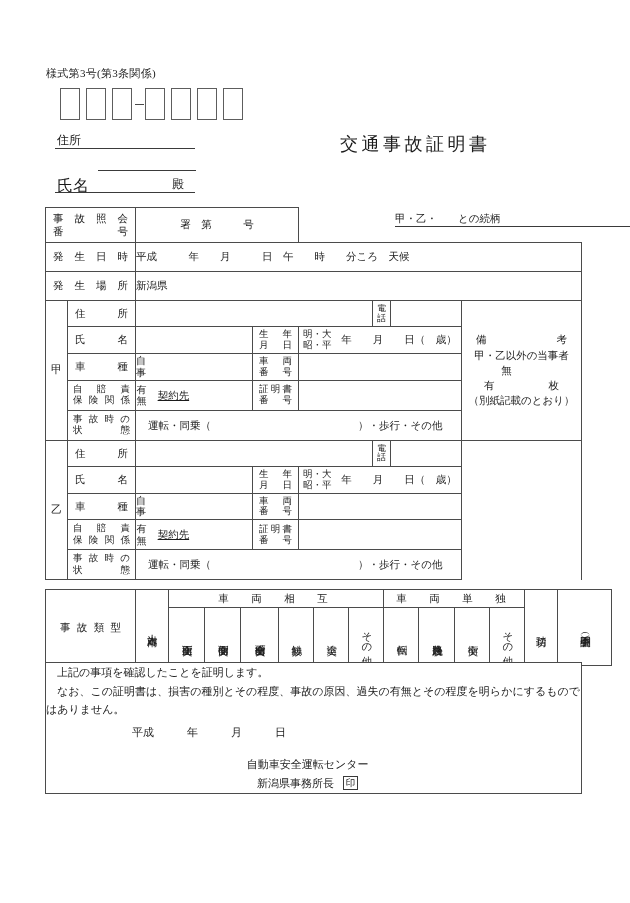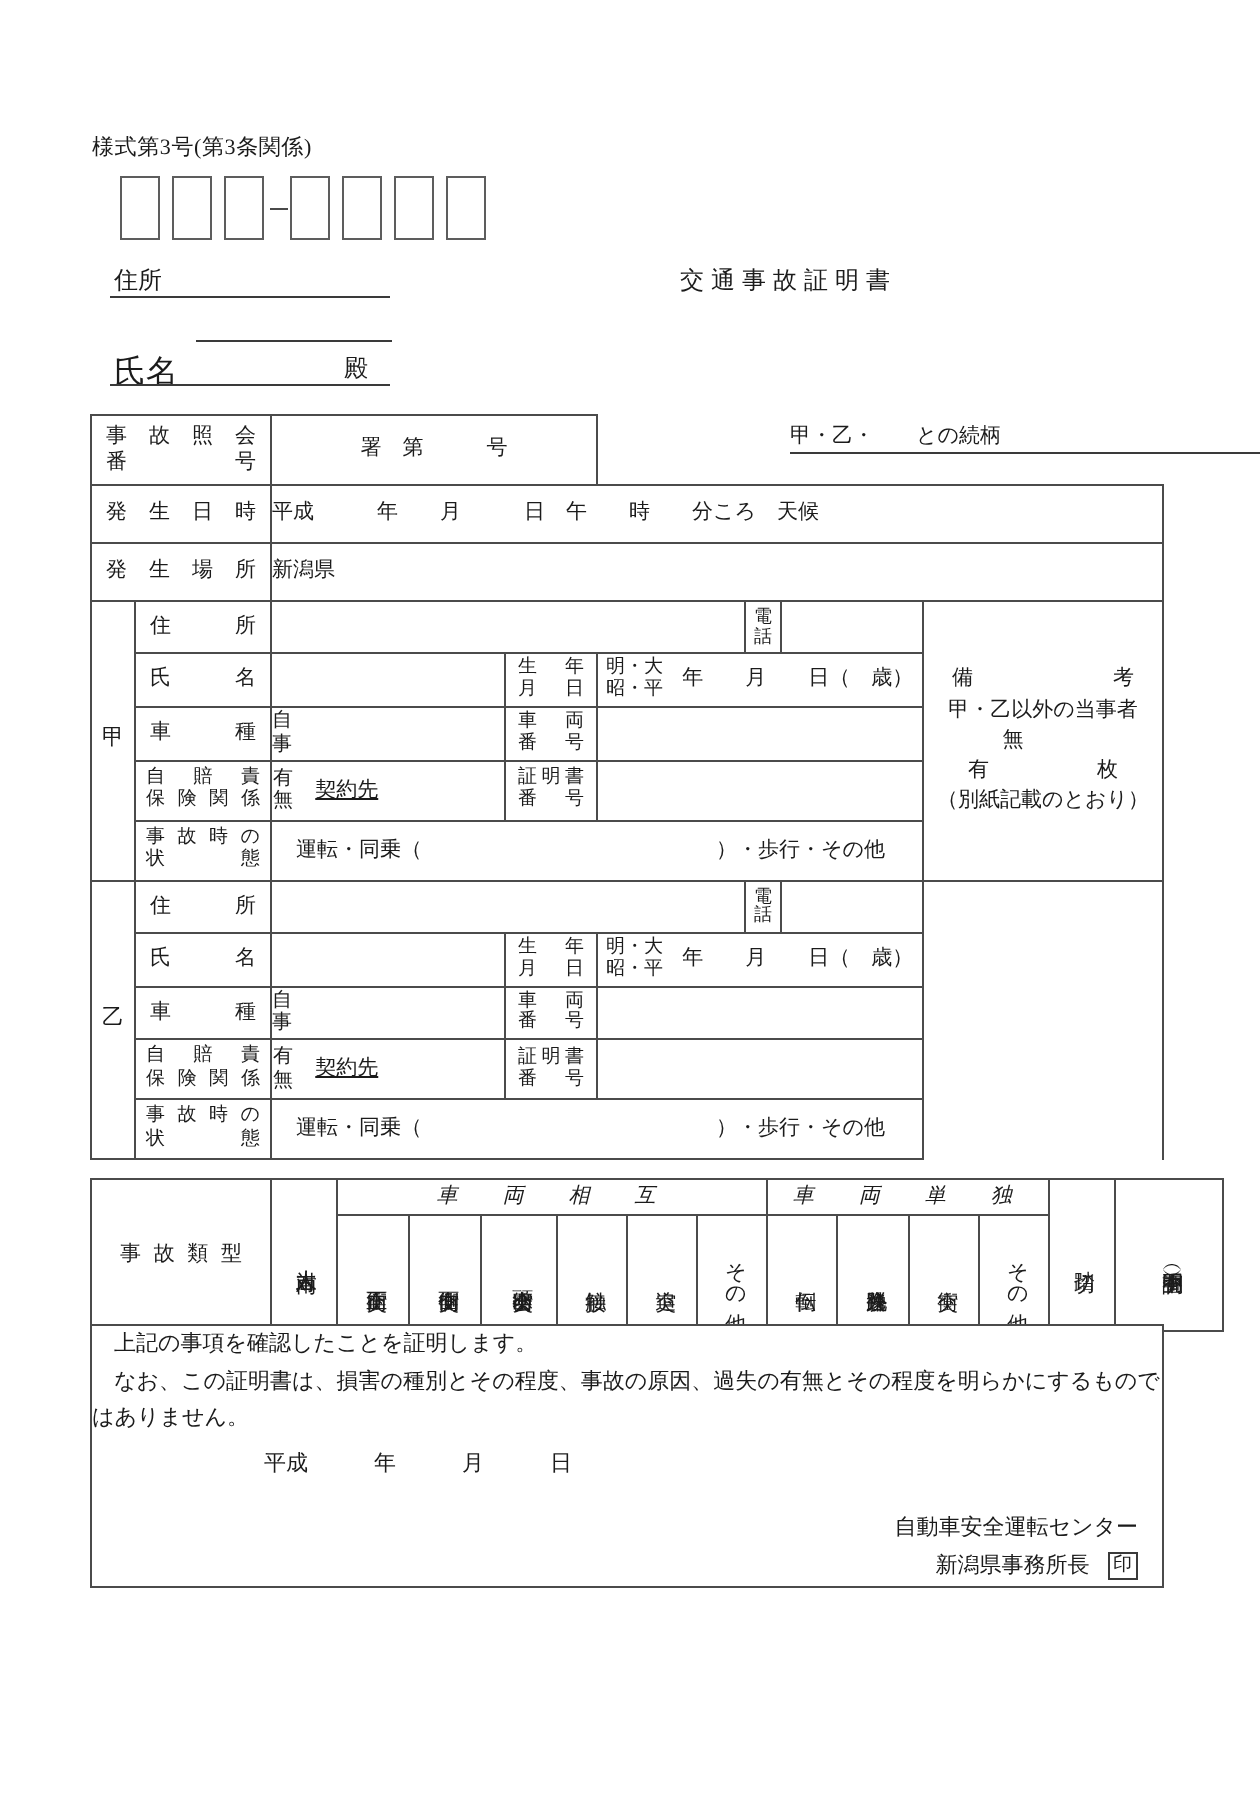--- a/index.html
+++ b/index.html
@@ -81,21 +81,21 @@
   }
   .line-name {
     position: absolute;
     left: 55px; top: 192px;
     width: 140px;
     border-bottom: 1px solid #3a3a3a;
   }
   .doc-title {
     position: absolute;
     left: 340px; top: 132px;
-    font-size: 12px;
+    font-size: 18px;
     letter-spacing: 3.5px;
     white-space: nowrap;
   }
 
   
   .tbl {
     position: absolute;
     left: 45px; top: 207px;
     width: 536px;
     border-collapse: collapse;
@@ -209,21 +209,20 @@
     letter-spacing: 0px;
     font-size: 10.5px;
     max-height: 68px;
   }
   .grp-head {
     text-align: center;
     height: 17px;
     letter-spacing: 6px;
     padding-left: 6px;
     font-size: 10.5px;
-    font-style: italic;
   }
   .jiko-ruikei {
     text-align: center;
     font-size: 10.5px;
   }
   .jiko-ruikei span {
     display: block;
     text-align: justify;
     text-align-last: justify;
     padding: 0 14px;
@@ -239,21 +238,21 @@
   }
   .cert-p1 { text-indent: 1em; }
   .cert-p2 { text-indent: 1em; }
   .cert-date {
     margin-top: 4px;
     padding-left: 86px;
     white-space: nowrap;
   }
   .sign-block {
     margin-top: 13px;
-    text-align: right;
+    text-align: center;
     padding-right: 12px;
     line-height: 1.75;
   }
   .sign-2 {
     display: inline-block;
   }
   .seal {
     display: inline-block;
     border: 1px solid #3a3a3a;
     font-size: 9.5px;

